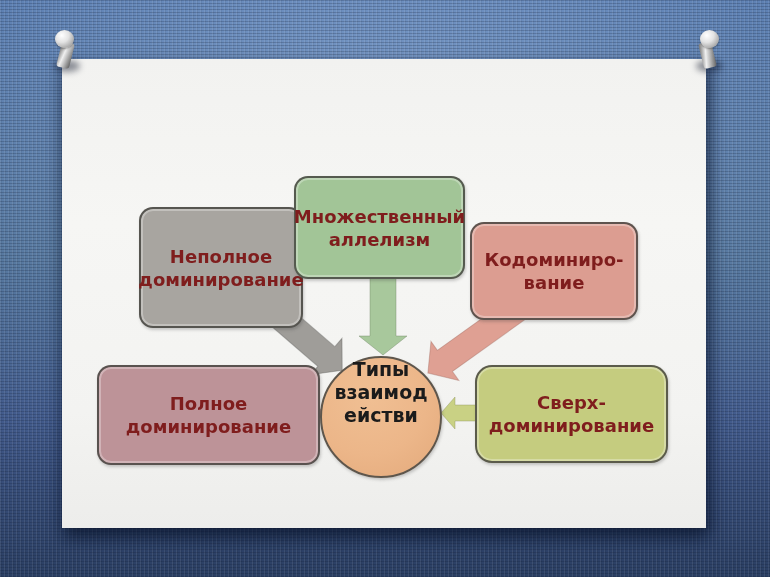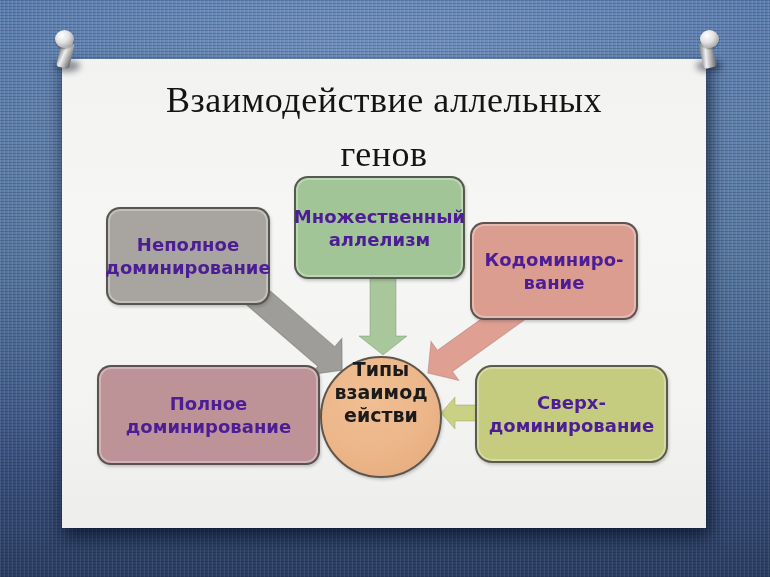--- a/index.html
+++ b/index.html
@@ -56,26 +56,26 @@
     position: absolute;
     border: 2px solid rgba(72,70,66,0.85);
     border-radius: 14px;
     display: flex;
     align-items: center;
     justify-content: center;
     text-align: center;
     font-weight: bold;
     font-size: 18px;
     line-height: 23px;
-    color: #4c1d95;
+    color: #7f1d1d;
     white-space: pre;
     box-shadow: inset 0 0 0 2px rgba(255,255,255,0.30), 1px 2px 3px rgba(60,60,60,0.25);
   }
 
-  .node-gray   { left: 44px;  top: 148px; width: 164px; height: 98px;  background: #a8a5a0; }
+  .node-gray   { left: 77px;  top: 148px; width: 164px; height: 121px;  background: #a8a5a0; }
   .node-green  { left: 232px; top: 117px; width: 171px; height: 103px; background: #a2c597; }
   .node-salmon { left: 408px; top: 163px; width: 168px; height: 98px;  background: #dc9d91; }
   .node-mauve  { left: 35px;  top: 306px; width: 223px; height: 100px; background: #bd9398; }
   .node-olive  { left: 413px; top: 306px; width: 193px; height: 98px;  background: #c5cc7f; border-radius: 17px; }
 
   .node-center {
     position: absolute;
     left: 258px; top: 297px;
     width: 122px; height: 122px;
     border-radius: 50%;
@@ -127,22 +127,20 @@
   }
   .pin-right .head { left: 14px; }
 </style>
 </head>
 <body>
 
 <div class="board">
 
   <div class="slide">
 
-    <div class="slide-title">Взаимодействие аллельных
-генов</div>
 
     <svg class="arrow-layer" width="644" height="469" viewBox="0 0 644 469">
 
       <g transform="translate(178,223) rotate(40.8)">
         <path d="M0,-13 L114,-13 L114,-24 L135,0 L114,24 L114,13 L0,13 Z" fill="#9f9d99" stroke="rgba(90,90,88,0.4)" stroke-width="1"></path>
       </g>
 
       <g transform="translate(321,209) rotate(90)">
         <path d="M0,-13 L68,-13 L68,-24 L87,0 L68,24 L68,13 L0,13 Z" fill="#a8c89c" stroke="rgba(110,130,100,0.4)" stroke-width="1"></path>
       </g>

